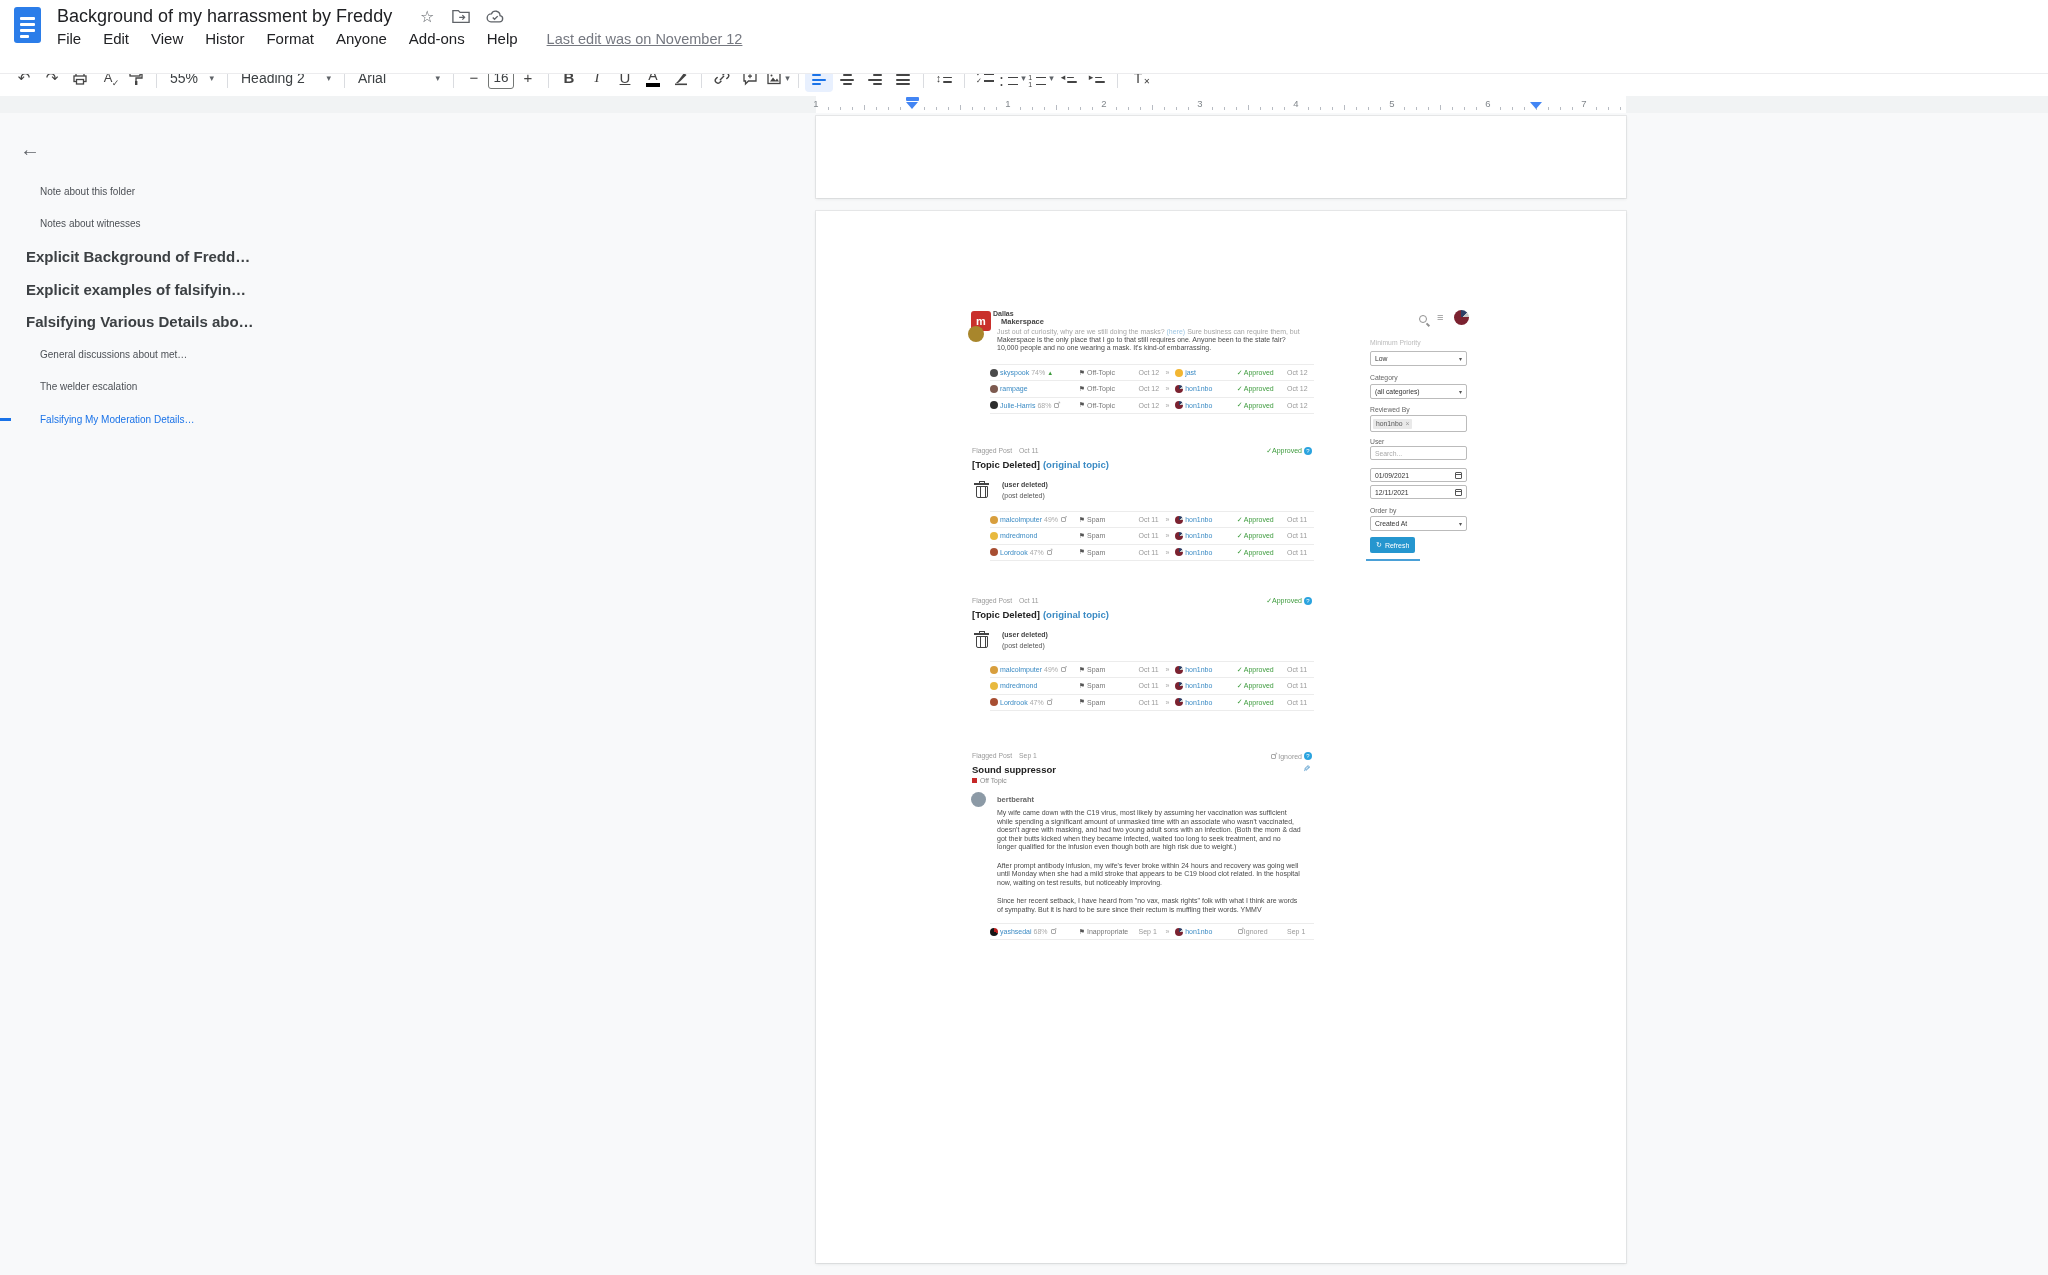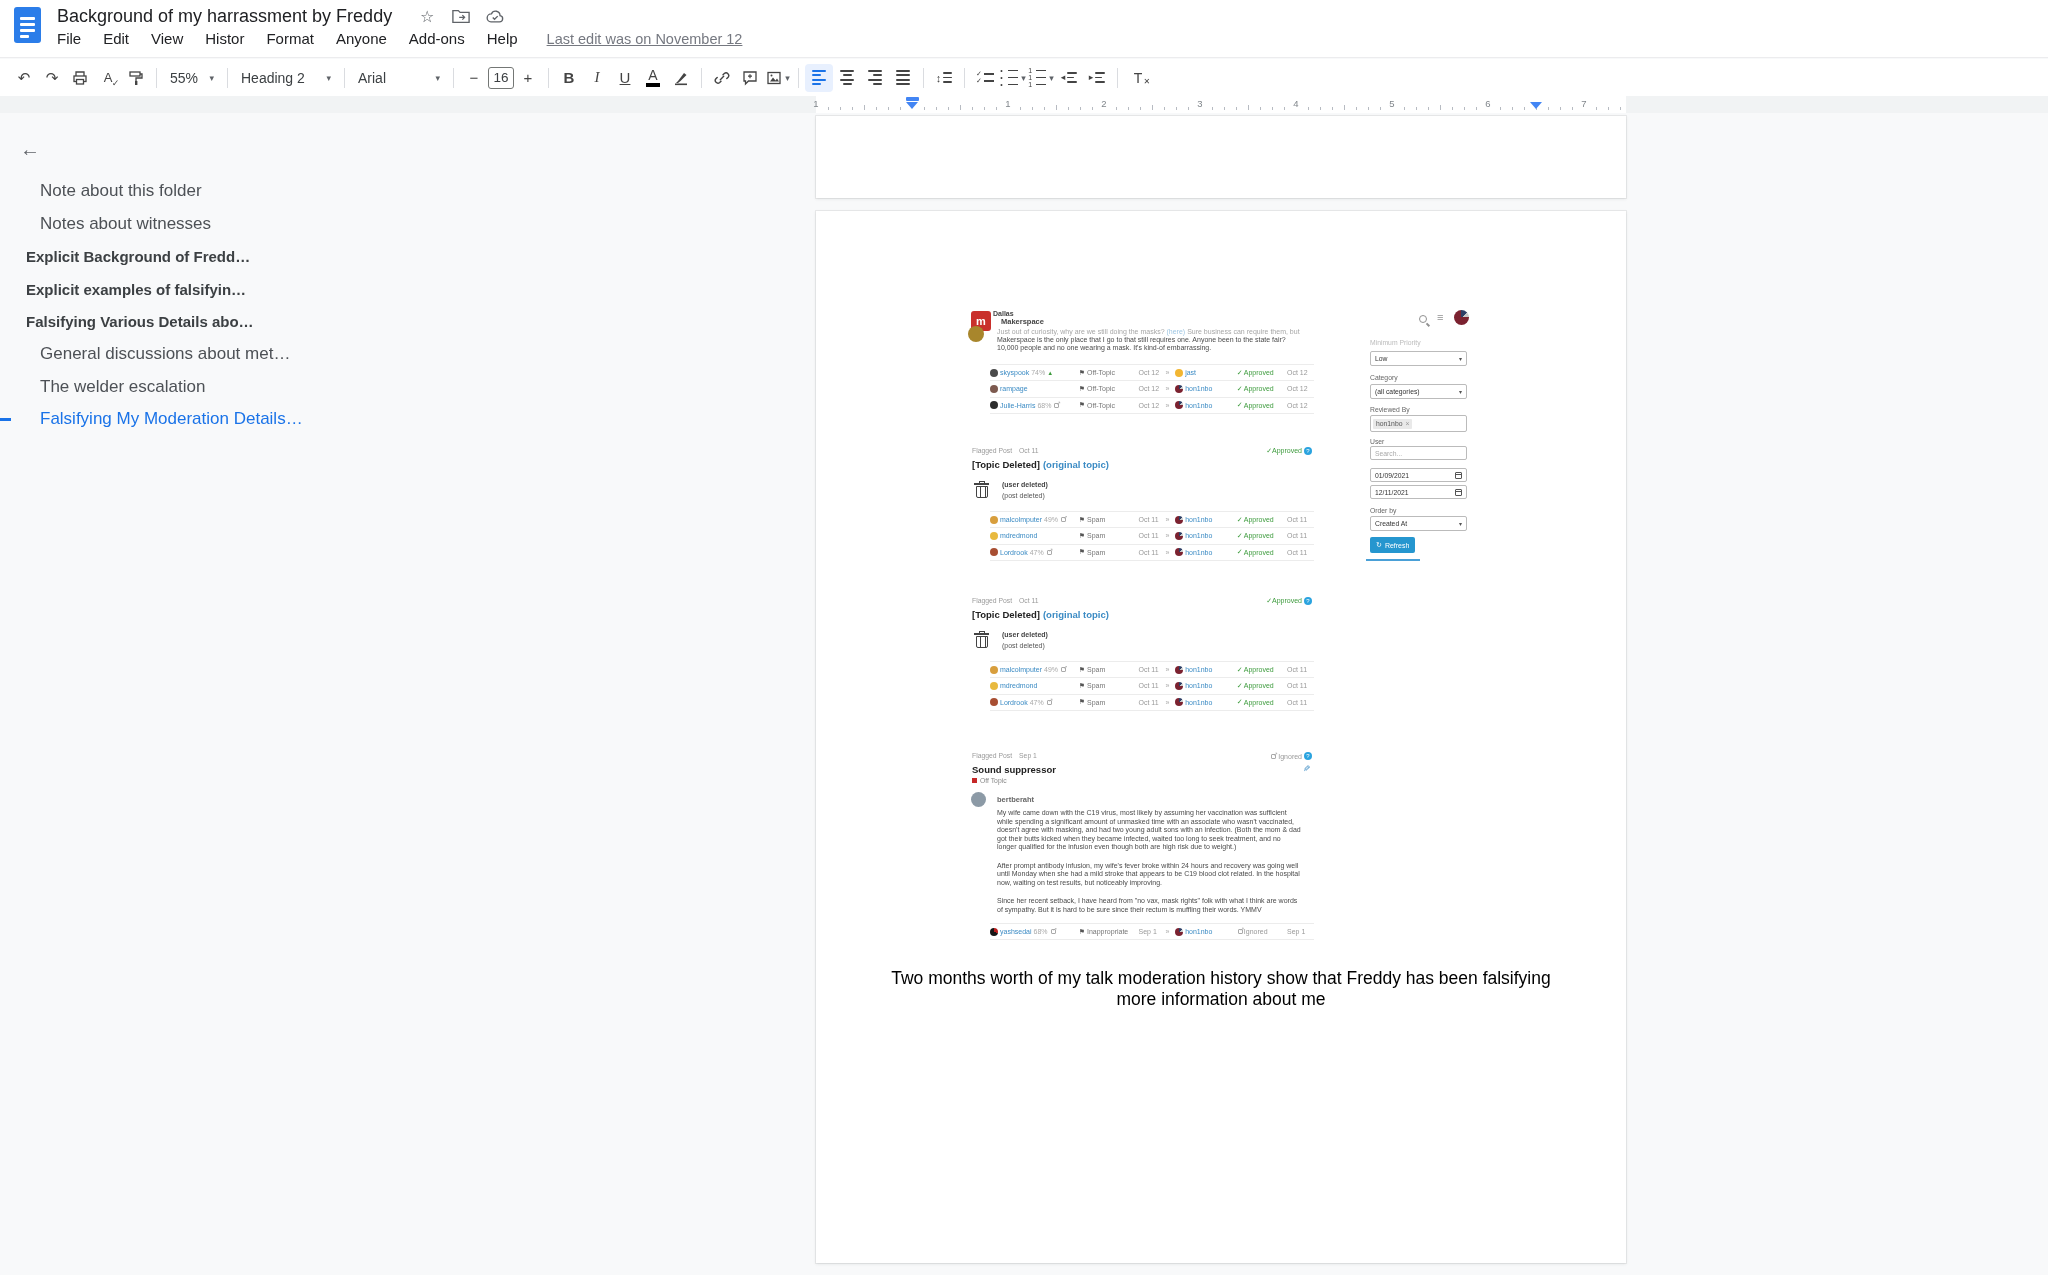--- a/index.html
+++ b/index.html
@@ -1,21 +1,21 @@
 <!DOCTYPE html>
 <html><head>
 <meta charset="utf-8">
 <style>
   *{box-sizing:border-box;margin:0;padding:0}
   html,body{width:2048px;height:1275px}
   body{font-family:"Liberation Sans","DejaVu Sans",sans-serif;background:#fff;overflow:hidden}
   .app{position:relative;width:2048px;height:1275px;background:#f8f9fa}
 
   
-  .hdr{position:absolute;left:0;top:0;width:100%;height:58px;background:#fff;border-bottom:1px solid #ececee;z-index:5}
+  .hdr{position:absolute;left:0;top:0;width:100%;height:74px;background:#fff;border-bottom:1px solid #ececee;z-index:5}
   .docs-logo{position:absolute;left:14px;top:7px;width:27px;height:36px;background:#2b7de9;border-radius:3px}
   .docs-logo i{position:absolute;left:6px;height:3px;background:#fff;border-radius:1px}
   .docs-logo i:nth-child(1){top:10px;width:15px}
   .docs-logo i:nth-child(2){top:16px;width:15px}
   .docs-logo i:nth-child(3){top:22px;width:15px}
   .docs-logo i:nth-child(4){top:28px;width:9px}
   .title-row{position:absolute;left:57px;top:4px;height:24px;display:flex;align-items:center}
   .doc-title{font-size:18px;color:#202124;white-space:nowrap}
   .title-icons{display:flex;align-items:center;margin-left:26px;gap:16px;color:#5f6368}
   .t-ic{width:18px;height:18px;display:flex;align-items:center;justify-content:center;font-size:16px;color:#5f6368;cursor:pointer}
@@ -55,21 +55,21 @@
   .tick{position:absolute;bottom:3px;width:1px;background:#b7bbc2}
   .tick.h{height:5px}.tick.q{height:3px}
   .rnum{position:absolute;top:2px;font-size:9.5px;color:#80868b;transform:translateX(-50%)}
   .ind-rect{position:absolute;left:906px;top:1px;width:13px;height:4px;background:#4285f4;border-radius:1px}
   .ind-tri{position:absolute;width:0;height:0;border-left:6px solid transparent;border-right:6px solid transparent;border-top:7px solid #4285f4;top:6px}
 
   
   .outline{position:absolute;left:18px;top:138px;width:260px;z-index:2}
   .back-arrow{font-size:20px;color:#5f6368;cursor:pointer;display:inline-block;margin-left:2px}
   .ol-list{margin-top:14px}
-  .ol-item{height:32.6px;display:flex;align-items:center;font-size:17px;color:#4d5156;cursor:pointer;position:relative;white-space:nowrap}
+  .ol-item{height:32.6px;display:flex;align-items:center;font-size:10px;color:#4d5156;cursor:pointer;position:relative;white-space:nowrap}
   .ol-item.l1{padding-left:8px;font-weight:bold;color:#3c4043;font-size:15px}
   .ol-item.l2{padding-left:22px}
   .ol-item.active{color:#1a73e8;font-weight:500}
   .ol-dash{position:absolute;left:-18px;top:50%;margin-top:-1px;width:11px;height:3px;background:#1a73e8}
 
   
   .page{position:absolute;left:816px;width:810px;background:#fff;box-shadow:0 0 0 1px rgba(60,64,67,.08),0 1px 3px rgba(60,64,67,.12)}
   .page1{top:116px;height:82px}
   .page2{top:211px;height:1052px}
   .caption{position:absolute;top:757px;left:0;width:100%;text-align:center;font-size:17.5px;line-height:20.5px;color:#000}
@@ -843,15 +843,14 @@
             <span class="dda">▾</span>
           </div>
           <div class="f-btn" style="top: 211px;">
             <span>↻</span>
             <span>Refresh</span>
           </div>
           <div class="art-line" style="top: 233px;"></div>
         </div>
     </div>
 
-    <div class="caption"><span>Two months worth of my talk moderation history show that Freddy has been falsifying more information about me</span></div>
   </div>
 </div>
 
 </body></html>

